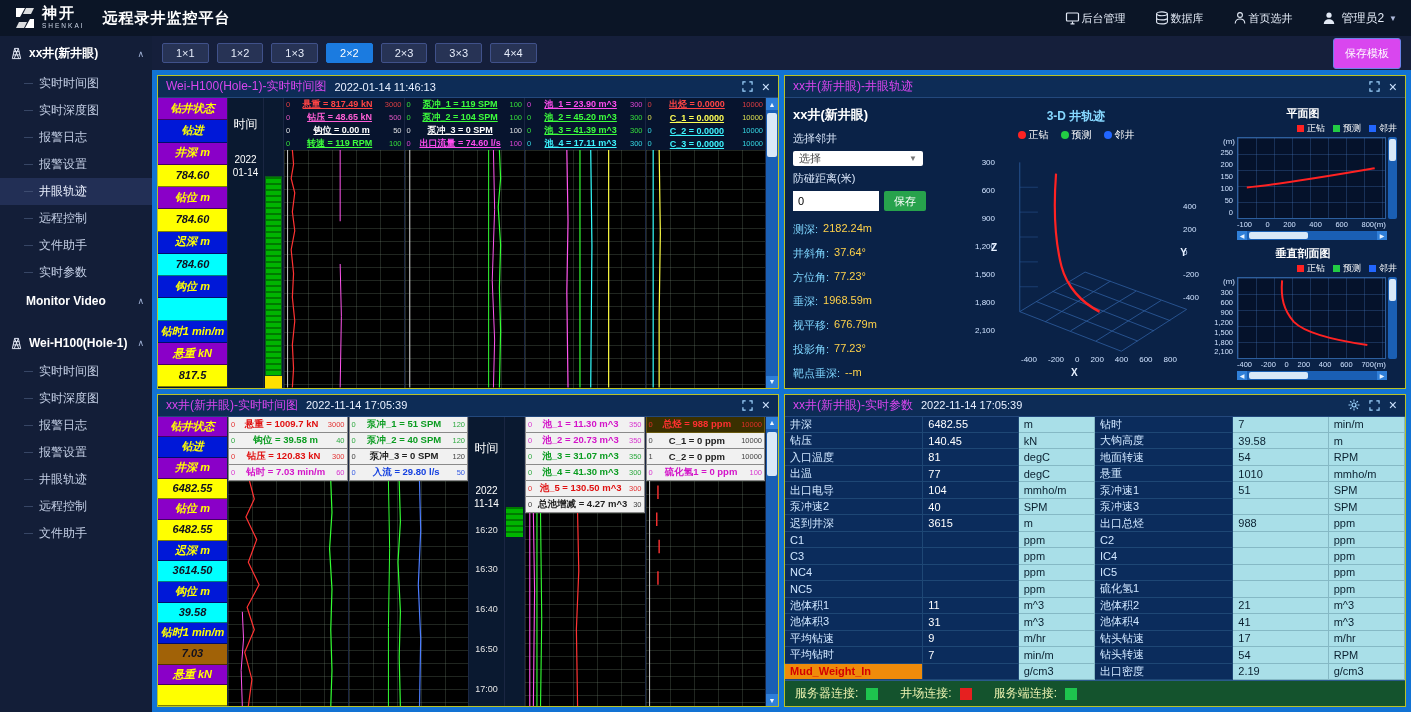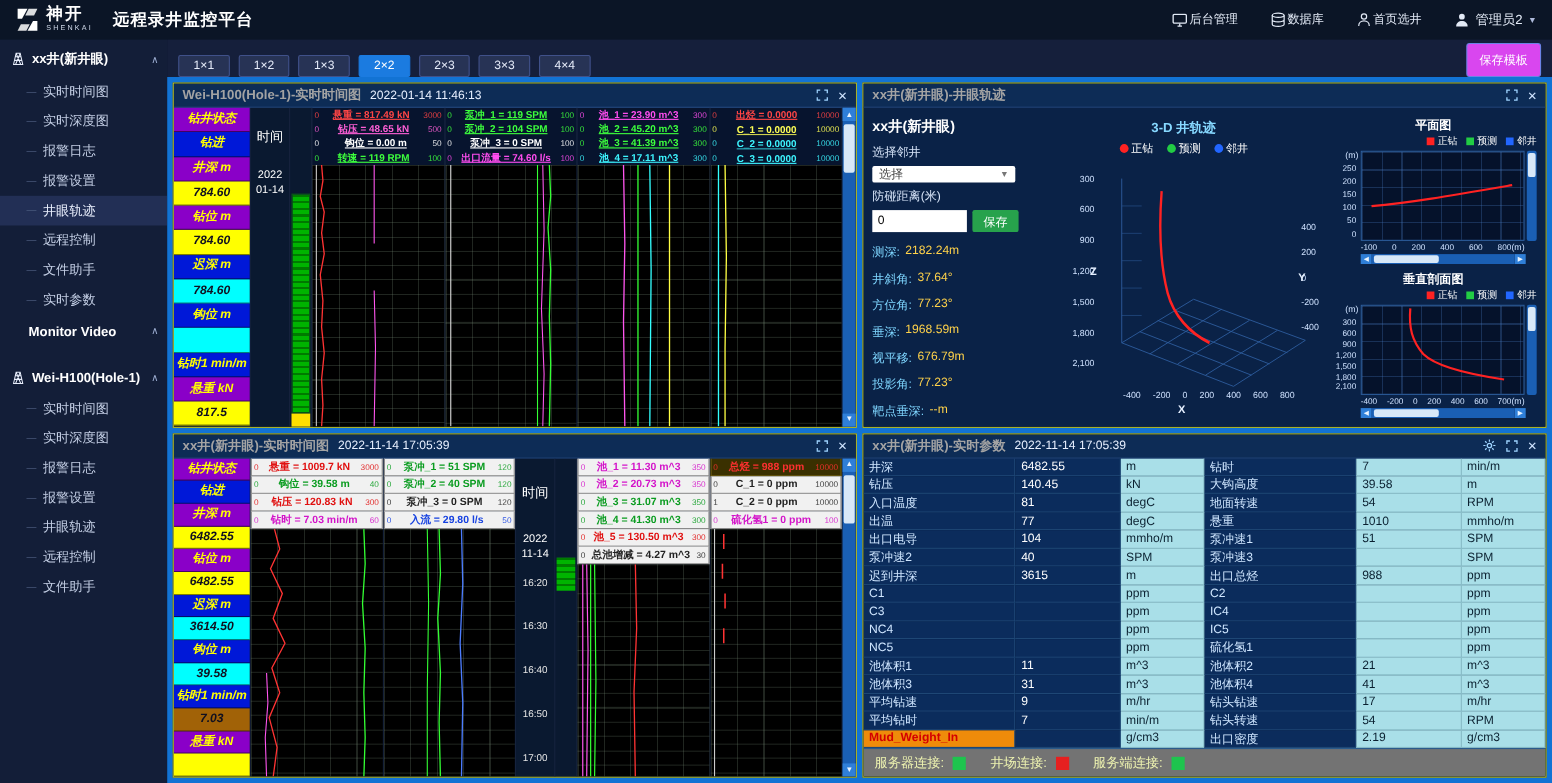--- a/index.html
+++ b/index.html
@@ -23,29 +23,29 @@
   .tree-sec.sub{padding-left:26px;padding-top:8px;padding-bottom:7px}
   .tree-sec.top-gap{margin-top:12px}
   .chev{margin-left:auto;font-size:9px;color:#9fb0d4;font-weight:normal}
   .tree-item{padding:5px 6px 5px 24px;font-size:12px;color:#c3cee4;cursor:pointer;white-space:nowrap;overflow:hidden}
   .tree-item::before{content:"—";color:#4d5d80;font-size:9px;margin-right:6px;vertical-align:1px}
   .tree-item.on{background:#222f55;color:#e8eefc}
   .tree-list.deep .tree-item{padding-left:38px}
 
   
   .main{position:absolute;top:36px;left:152px;right:0;bottom:0;display:flex;flex-direction:column}
-  .toolbar{height:34px;flex:none;background:#151f3b;display:flex;align-items:flex-end;padding:0 10px;gap:8px}
+  .toolbar{height:34px;flex:none;background:#151f3b;display:flex;align-items:center;padding:0 10px;gap:8px}
   .laybtns{display:flex;gap:8px}
   .lay-btn{height:20px;padding:0 13px;background:#273355;border:1px solid #40518a;color:#e6ecfa;font-size:11px;border-radius:2px;cursor:pointer}
   .lay-btn.on{background:#1b7be0;border-color:#1b7be0;color:#fff}
   .save-tpl{margin-left:auto;height:31px;padding:0 11px;background:#d946ef;border:1px solid #6b82e6;color:#fff;font-size:11px;border-radius:3px;cursor:pointer}
   .grid{flex:1;min-height:0;display:grid;grid-template-columns:1fr 1fr;grid-template-rows:1fr 1fr;gap:5px;padding:5px;background:#1273d4}
   .panel{display:flex;flex-direction:column;background:#07142e;border:1px solid #b9c227;min-width:0;min-height:0;overflow:hidden}
   .pt{height:22px;flex:none;display:flex;align-items:center;gap:8px;padding:0 8px;background:#0d2c56;border-bottom:1px solid #23487c}
-  .pt-title{font-weight:bold;font-size:12px;color:#a3a3a3;white-space:nowrap}
+  .pt-title{font-weight:normal;font-size:12px;color:#d946ef;white-space:nowrap}
   .pt-time{font-size:11px;color:#e8f0ff;white-space:nowrap}
   .pt-icons{margin-left:auto;display:flex;gap:9px;align-items:center}
   .close-x{color:#cfe4ff;font-size:14px;line-height:1;cursor:pointer}
 
   
   .chartbody{flex:1;display:flex;min-height:0}
   .pcol{width:70px;flex:none;display:flex;flex-direction:column;border-right:1px solid #1a2642}
   .pcell{flex:1;display:flex;align-items:center;justify-content:center;text-align:center;font-size:11px;font-weight:bold;font-style:italic;border-bottom:1px solid rgba(0,0,0,.5);line-height:1.05;padding:0 1px;overflow:hidden}
   .tcol{width:36px;flex:none;display:flex;flex-direction:column;background:#0a1930;border-right:1px solid #1a2642;color:#fff}
   .tcol-h{height:52px;flex:none;display:flex;align-items:center;justify-content:center;font-size:12px}
@@ -119,21 +119,21 @@
   .htrack{flex:1;background:#1a5fb4;position:relative}
   .hthumb{position:absolute;top:1px;bottom:1px;left:2px;width:45%;background:#d8e8f8;border-radius:2px}
 
   
   .tbl{flex:1;display:grid;grid-template-columns:1.45fr 1fr .8fr 1.45fr 1fr .8fr;grid-auto-rows:1fr;min-height:0}
   .cell{display:flex;align-items:center;padding:0 5px;font-size:11px;border-right:1px solid #1e4775;border-bottom:1px solid #1e4775;overflow:hidden;white-space:nowrap}
   .cell.c0,.cell.c3{background:#0b2c5c;color:#cfe6ff}
   .cell.c1{background:#0b2c5c;color:#fff}
   .cell.c2,.cell.c4,.cell.c5{background:#a9dfe8;color:#0a2030;border-right-color:#85b9c5;border-bottom-color:#85b9c5}
   .cell.mud{background:#ef8b0a;color:#d40000;font-weight:bold}
-  .statusbar{height:26px;flex:none;display:flex;align-items:center;gap:8px;padding:0 10px;background:#737373;border-top:1px solid #2a5a8a;color:#eef3b0;font-size:12px}
+  .statusbar{height:26px;flex:none;display:flex;align-items:center;gap:8px;padding:0 10px;background:#14532d;border-top:1px solid #2a5a8a;color:#eef3b0;font-size:12px}
   .st-sq{width:12px;height:12px;display:inline-block;margin-right:14px}
   svg.icon{display:block}
 </style>
 </head>
 <body>
 
 <div class="app">
 
   <header class="hdr">
     <div class="logo">

